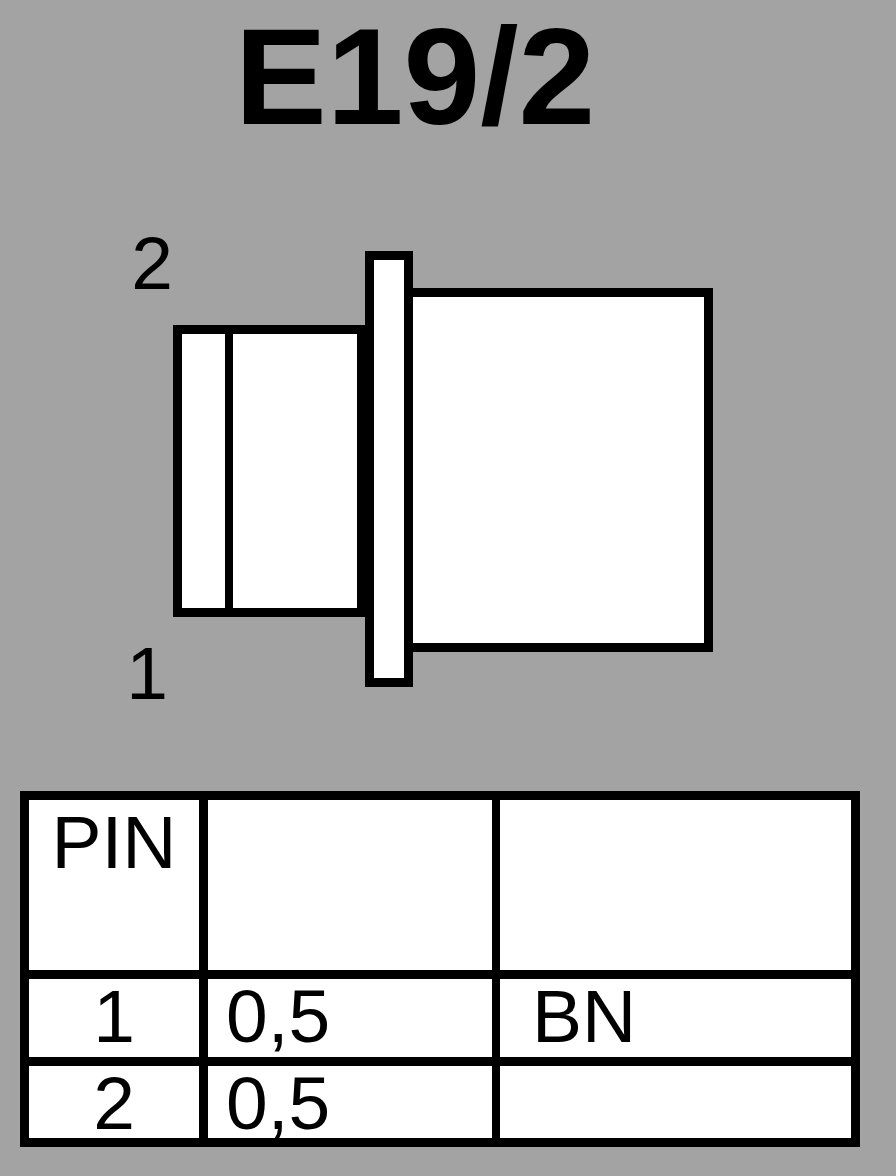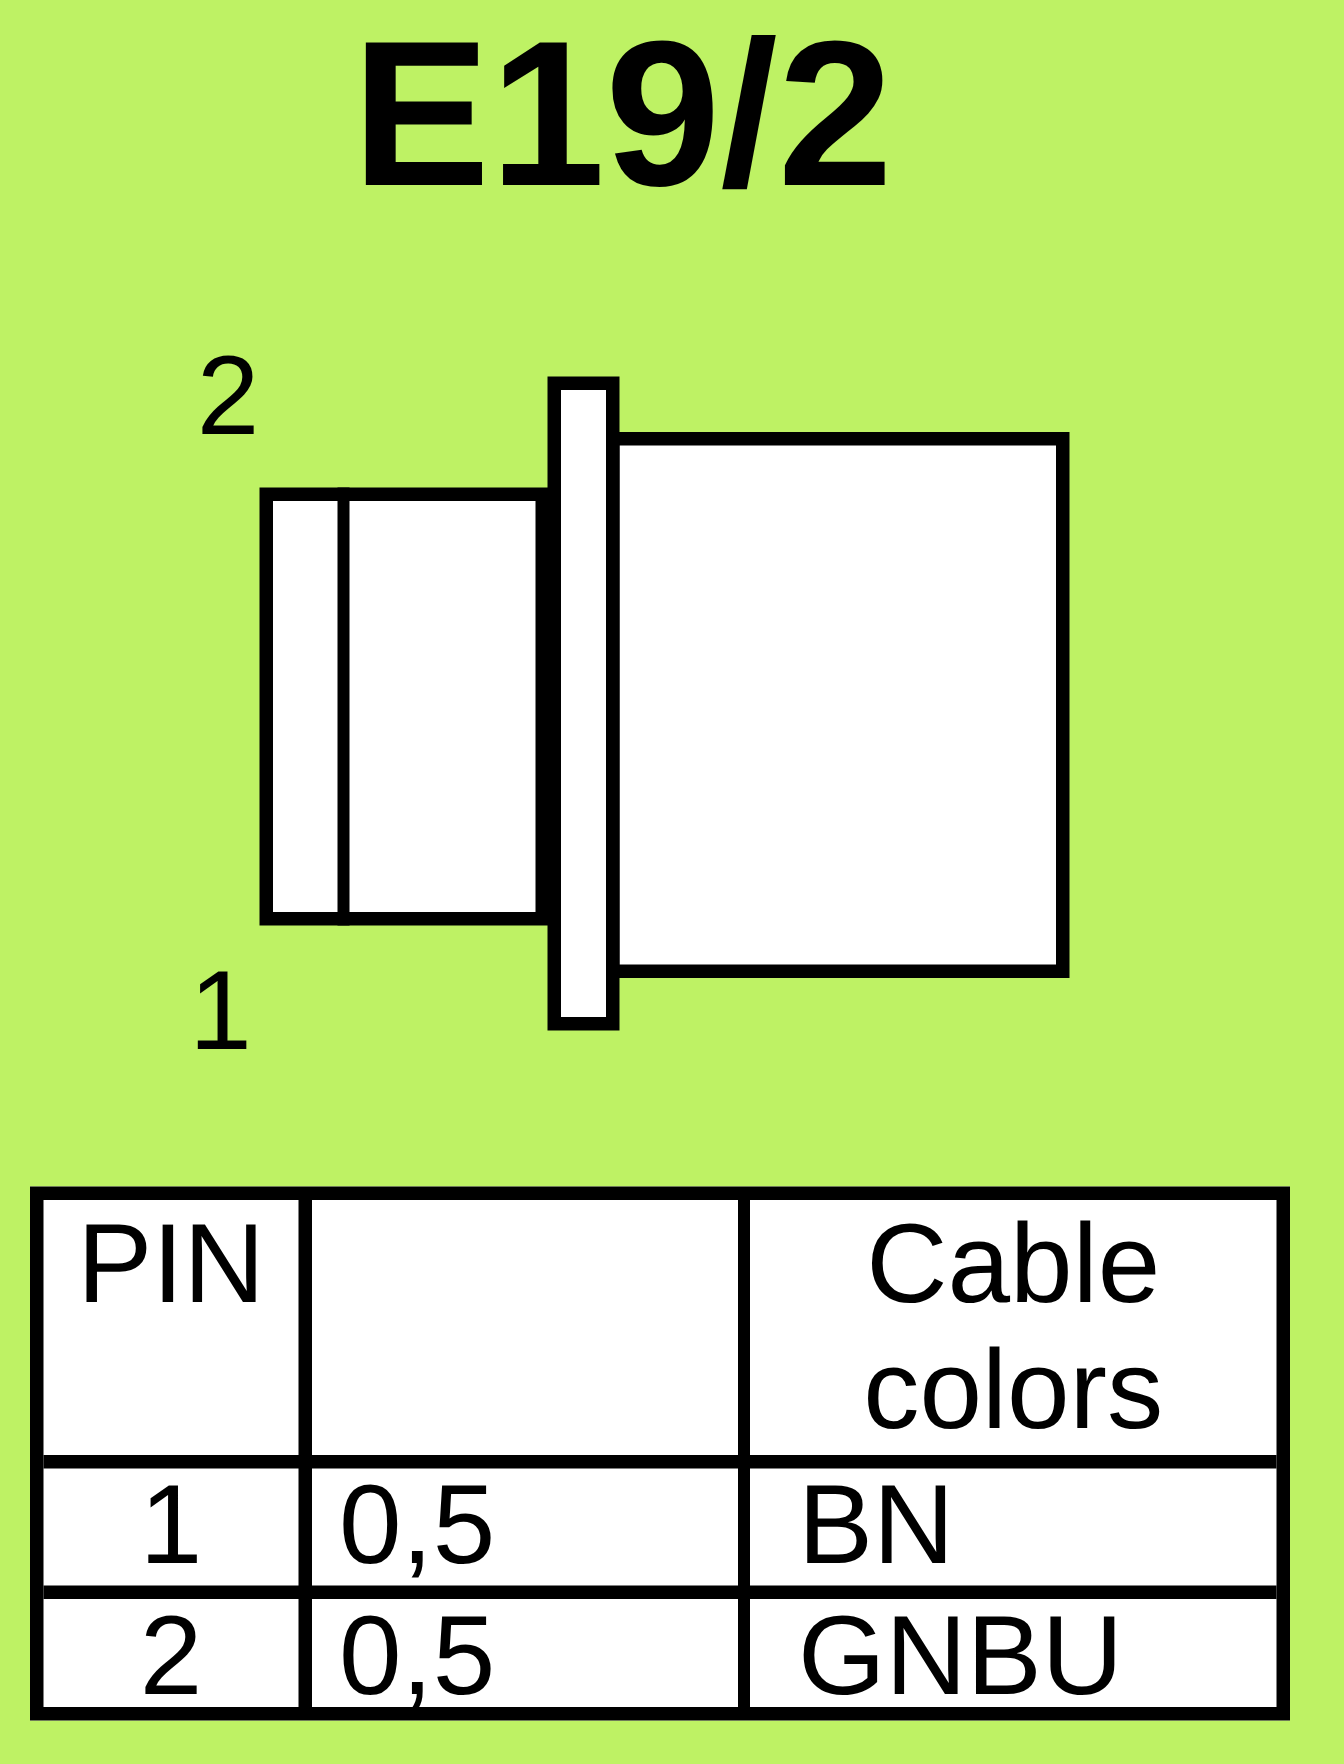--- a/index.html
+++ b/index.html
@@ -4,21 +4,21 @@
 <style>
   html, body {
     margin: 0;
     padding: 0;
     background: #ffffff;
   }
   .page {
     position: relative;
     width: 896px;
     height: 1176px;
-    background: #bef264;
+    background: #a3a3a3;
     font-family: "Liberation Sans", sans-serif;
     color: #000000;
     overflow: hidden;
   }
   .title {
     position: absolute;
     top: 7px;
     left: 0;
     width: 830px;
     text-align: center;
@@ -96,24 +96,22 @@
   <div class="pin-label top">2</div>
   <div class="pin-label bottom">1</div>
 
   <div class="pin-table">
     <div class="vline v1"></div>
     <div class="vline v2"></div>
     <div class="hline h1"></div>
     <div class="hline h2"></div>
 
     <div class="cell hdr c1 r1">PIN</div>
-    <div class="cell hdr c3 r1">Cable colors</div>
 
     <div class="cell num c1 r2">1</div>
     <div class="cell left-pad c2 r2">0,5</div>
     <div class="cell left-pad3 c3 r2">BN</div>
 
     <div class="cell num c1 r3">2</div>
     <div class="cell left-pad c2 r3">0,5</div>
-    <div class="cell left-pad3 c3 r3">GNBU</div>
   </div>
 
 </div>
 
 </body></html>

